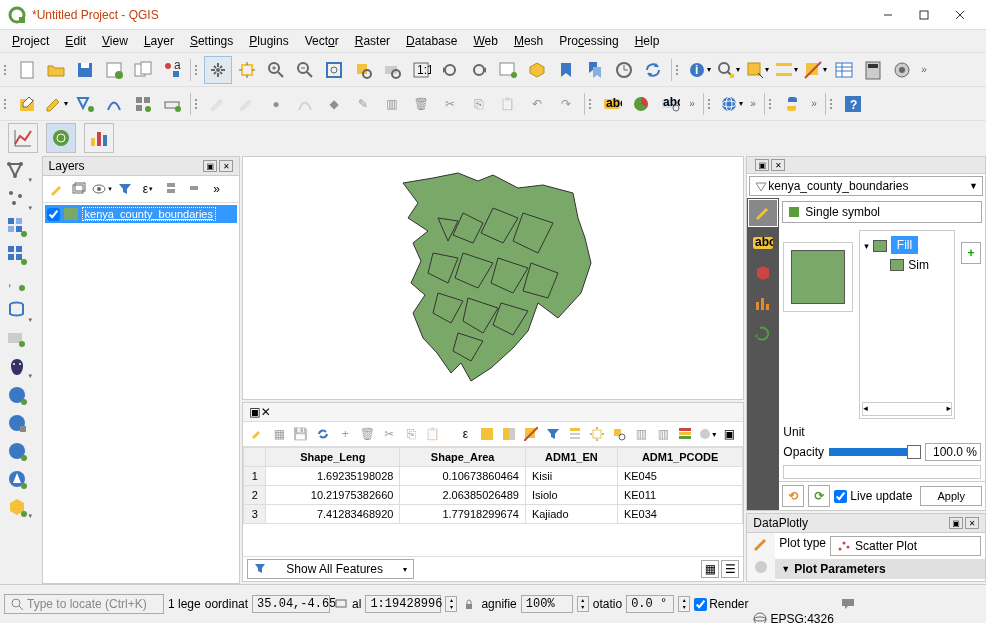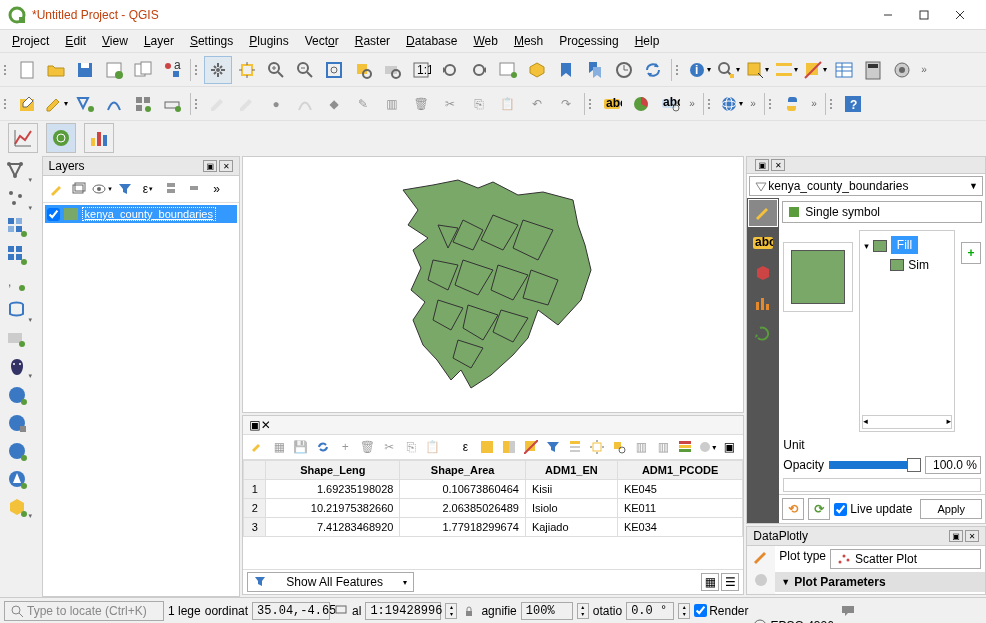--- a/index.html
+++ b/index.html
@@ -103,21 +103,21 @@
 .style-foot .apply { border: 1px solid #aaa; padding: 3px 16px; font-size: 11px; }
 
 .plotly-panel .plot-body { display: flex; }
 .plot-body .ps { width: 28px; background: #f5f5f5; display: flex; flex-direction: column; align-items:center; padding:2px 0; gap:2px;}
 .plot-body .pm { flex: 1; }
 .plotrow { display: flex; padding: 3px 4px; gap: 4px; font-size: 11px; }
 .plotrow .pval { flex: 1; border: 1px solid #aaa; padding: 2px 6px; display: flex; align-items: center; gap: 4px; }
 .plothdr { background: #e0e0e0; padding: 3px 6px; font-weight: bold; font-size: 11px; display: flex; align-items: center; gap: 4px; }
 
 
-.statusbar { height: 26px; background: #f0f0f0; border-top: 1px solid #ccc; display: flex; align-items: center; padding: 0 4px; gap: 4px; font-size: 11px; }
+.statusbar { height: 39px; background: #f0f0f0; border-top: 1px solid #ccc; display: flex; align-items: center; padding: 0 4px; gap: 4px; font-size: 11px; }
 .statusbar .locator { flex: 0 0 160px; border: 1px solid #aaa; padding: 2px 6px; color: #888; display:flex; align-items:center; gap:4px;}
 .statusbar .field { border: 1px solid #aaa; padding: 1px 4px; font-family: Liberation Mono, monospace; }
 .statusbar .lbl { }
 .statusbar .spin { display: flex; flex-direction: column; border: 1px solid #aaa; width: 12px; }
 .statusbar .spin span { height: 7px; font-size: 6px; text-align: center; line-height: 7px; }
 .statusbar .lockbtn { width:16px; height:16px; display:flex;align-items:center;justify-content:center;}
 .statusbar .chk{display:flex;align-items:center;gap:2px;}
 .statusbar .proj{display:flex;align-items:center;gap:4px;margin-top:30px;}
 .statusbar .msg{width:20px;height:20px;display:flex;align-items:center;justify-content:center;}
 </style>

